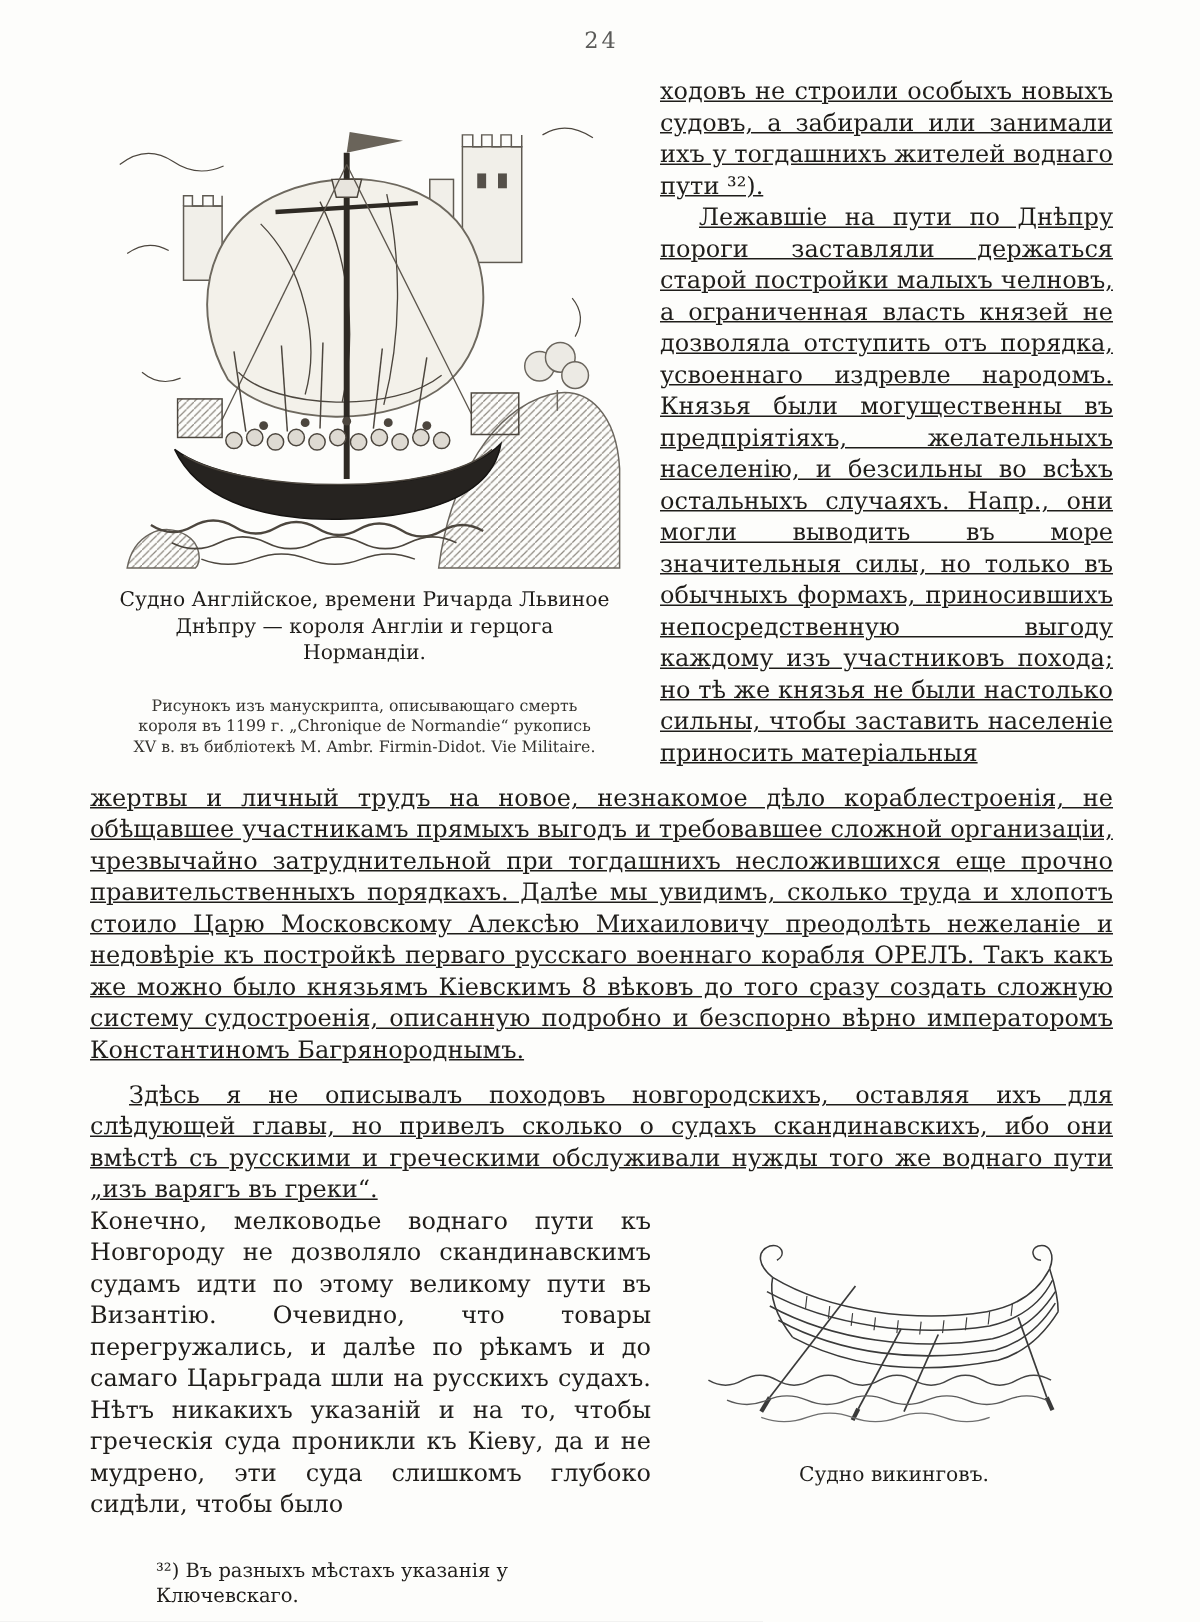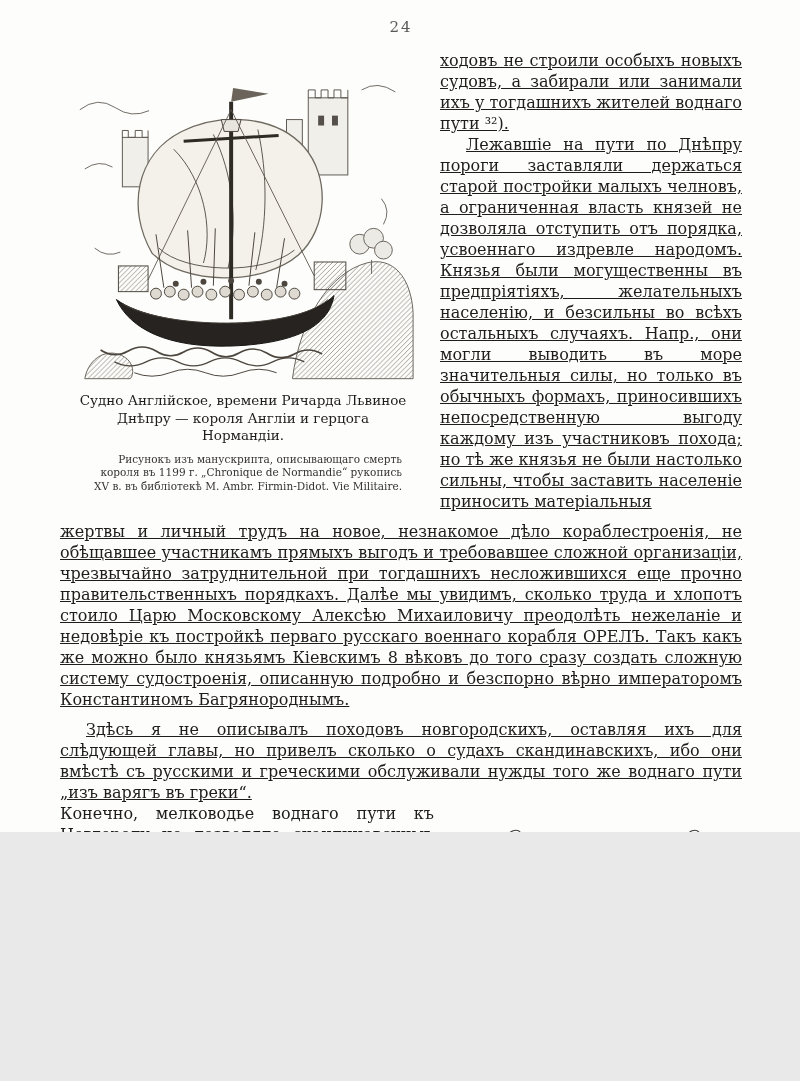--- a/index.html
+++ b/index.html
@@ -2,21 +2,21 @@
 <html lang="ru" style="--ink: #1f1d1a; --paper: #fdfdfb;"><head>
 <meta charset="utf-8">
 <style>
   :root{
     --ink:#1f1d1a;
     --paper:#fdfdfb;
   }
   html,body{margin:0;padding:0;background:#e9e9e9;}
   .page{
     position:relative;
-    width:800px;height:832px;
+    width:800px;height:1081px;
     margin:0 auto;
     background:var(--paper);
     box-sizing:border-box;
     padding:18px 58px 0 60px;
     font-family:"DejaVu Serif","Liberation Serif",serif;
     color:var(--ink);
     overflow:hidden;
   }
   .page-number{
     text-align:center;
@@ -38,22 +38,22 @@
   .col-right{margin-left:14px;flex:1;text-decoration:underline;}
   .caption-main{
     font-size:13.5px;
     line-height:17.5px;
     text-align:center;
     width:330px;margin:10px auto 0 auto;
   }
   .caption-sub{
     font-size:10.5px;
     line-height:13.5px;
-    text-align:right;
-    width:318px;margin:8px auto 0 auto;
+    text-align:center;
+    width:318px;margin:20px auto 0 auto;
     color:#35332f;
   }
   .full{margin-top:9px;text-decoration:underline;}
   .section-c{display:flex;margin-top:0;}
   .col-left{width:374px;flex:0 0 374px;}
   .fig2{flex:1;padding-left:16px;padding-top:16px;}
   .fig2 svg{display:block;margin:0 auto;}
   .fig2 .caption-main{margin-top:8px;width:260px;}
   .fig2 .caption-sub{margin-top:4px;width:260px;}
   .footnote{
@@ -220,16 +220,17 @@
           <line x1="232" y1="62" x2="252" y2="118"></line>
           <line x1="252" y1="118" x2="256" y2="127" stroke-width="3"></line>
         </g>
 
         <g fill="none">
           <path d="M 15 106 q 12 7 24 0 q 12 -7 24 0 q 12 7 24 0 q 12 -7 24 0 q 12 7 24 0 q 12 -7 24 0 q 12 7 24 0 q 12 -7 24 0 q 12 7 24 0 q 12 -7 24 0" stroke="#444" stroke-width="1.1"></path>
           <path d="M 28 120 q 14 6 28 0 q 14 -6 28 0 q 14 6 28 0 q 14 -6 28 0 q 14 6 28 0 q 14 -6 28 0 q 14 6 28 0 q 14 -6 28 0" stroke="#5a5a5a" stroke-width="1"></path>
           <path d="M 52 132 q 16 6 32 0 q 16 -6 32 0 q 16 6 32 0 q 16 -6 32 0 q 16 6 32 0" stroke="#6e6e6e" stroke-width="0.9"></path>
         </g>
       </svg>
+      <div class="caption-main">Судно викинговъ.</div>
     </div>
   </div>
 
 </div>
 
 </body></html>

